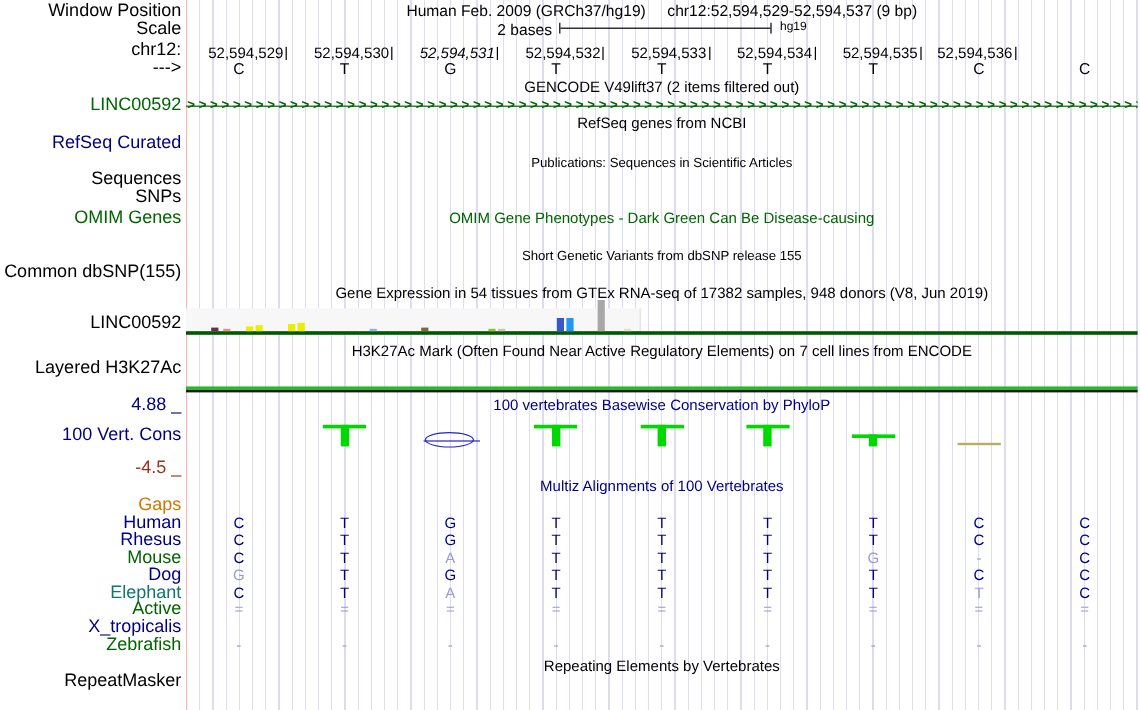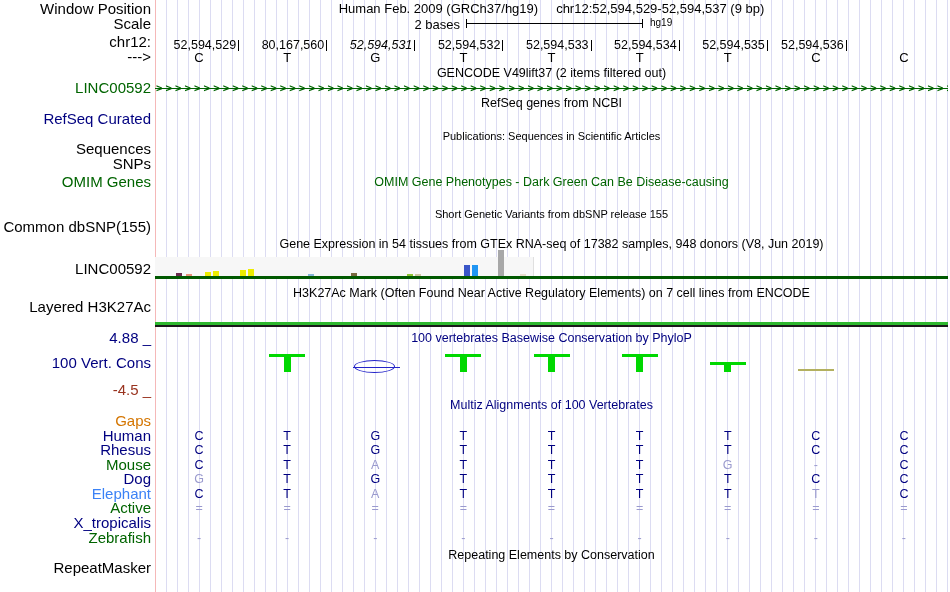--- a/index.html
+++ b/index.html
@@ -61,21 +61,21 @@
 </div>
 
 <div class="lbl" style="top:17px">Scale</div>
 <div style="position:absolute;left:155px;top:17px;width:305px;text-align:right;font-size:13px;z-index:3">2 bases</div>
 <div id="scale-bracket"></div>
 <div style="position:absolute;left:650px;top:17px;font-size:10px;z-index:3">hg19</div>
 
 <div class="lbl" style="top:35px">chr12:</div>
 <div id="coords-row">
     <span class="col-cell" style="position: absolute; z-index: 3; left: 155px; top: 35px; width: 84.1111px; text-align: right;"><span class="coord-num">52,594,529</span><span class="coord-tick"></span></span>
-    <span class="col-cell" style="position: absolute; z-index: 3; left: 243.111px; top: 35px; width: 84.1111px; text-align: right;"><span class="coord-num">80,167,560</span><span class="coord-tick"></span></span>
+    <span class="col-cell" style="position: absolute; z-index: 3; left: 243.111px; top: 35px; width: 84.1111px; text-align: right;"><span class="coord-num">52,594,530</span><span class="coord-tick"></span></span>
     <span class="col-cell" style="position: absolute; z-index: 3; left: 331.222px; top: 35px; width: 84.1111px; text-align: right; font-style: italic;"><span class="coord-num">52,594,531</span><span class="coord-tick"></span></span>
     <span class="col-cell" style="position: absolute; z-index: 3; left: 419.333px; top: 35px; width: 84.1111px; text-align: right;"><span class="coord-num">52,594,532</span><span class="coord-tick"></span></span>
     <span class="col-cell" style="position: absolute; z-index: 3; left: 507.444px; top: 35px; width: 84.1111px; text-align: right;"><span class="coord-num">52,594,533</span><span class="coord-tick"></span></span>
     <span class="col-cell" style="position: absolute; z-index: 3; left: 595.556px; top: 35px; width: 84.1111px; text-align: right;"><span class="coord-num">52,594,534</span><span class="coord-tick"></span></span>
     <span class="col-cell" style="position: absolute; z-index: 3; left: 683.667px; top: 35px; width: 84.1111px; text-align: right;"><span class="coord-num">52,594,535</span><span class="coord-tick"></span></span>
     <span class="col-cell" style="position: absolute; z-index: 3; left: 771.778px; top: 35px; width: 84.1111px; text-align: center;"><span class="coord-num">52,594,536</span><span class="coord-tick"></span></span>
   </div>
 
 <div class="lbl" style="top:50px">---&gt;</div>
 <div id="bases-row">
@@ -190,21 +190,21 @@
     <span class="lbl" style="position: absolute; z-index: 3; left: 0px; top: 472px; width: 151px; text-align: right; color: rgb(0, 0, 128);">Dog</span>
     <span class="col-cell align-cell dim" style="position: absolute; z-index: 3; left: 155px; top: 472px; width: 88.1111px;">G</span>
     <span class="col-cell align-cell" style="position: absolute; z-index: 3; left: 243.111px; top: 472px; width: 88.1111px;">T</span>
     <span class="col-cell align-cell" style="position: absolute; z-index: 3; left: 331.222px; top: 472px; width: 88.1111px;">G</span>
     <span class="col-cell align-cell" style="position: absolute; z-index: 3; left: 419.333px; top: 472px; width: 88.1111px;">T</span>
     <span class="col-cell align-cell" style="position: absolute; z-index: 3; left: 507.444px; top: 472px; width: 88.1111px;">T</span>
     <span class="col-cell align-cell" style="position: absolute; z-index: 3; left: 595.556px; top: 472px; width: 88.1111px;">T</span>
     <span class="col-cell align-cell" style="position: absolute; z-index: 3; left: 683.667px; top: 472px; width: 88.1111px;">T</span>
     <span class="col-cell align-cell" style="position: absolute; z-index: 3; left: 771.778px; top: 472px; width: 88.1111px;">C</span>
     <span class="col-cell align-cell" style="position: absolute; z-index: 3; left: 859.889px; top: 472px; width: 88.1111px;">C</span>
-    <span class="lbl" style="position: absolute; z-index: 3; left: 0px; top: 487px; width: 151px; text-align: right; color: #3b82f6;">Elephant</span>
+    <span class="lbl" style="position: absolute; z-index: 3; left: 0px; top: 487px; width: 151px; text-align: right; color: #0f766e;">Elephant</span>
     <span class="col-cell align-cell" style="position: absolute; z-index: 3; left: 155px; top: 487px; width: 88.1111px;">C</span>
     <span class="col-cell align-cell" style="position: absolute; z-index: 3; left: 243.111px; top: 487px; width: 88.1111px;">T</span>
     <span class="col-cell align-cell dim" style="position: absolute; z-index: 3; left: 331.222px; top: 487px; width: 88.1111px;">A</span>
     <span class="col-cell align-cell" style="position: absolute; z-index: 3; left: 419.333px; top: 487px; width: 88.1111px;">T</span>
     <span class="col-cell align-cell" style="position: absolute; z-index: 3; left: 507.444px; top: 487px; width: 88.1111px;">T</span>
     <span class="col-cell align-cell" style="position: absolute; z-index: 3; left: 595.556px; top: 487px; width: 88.1111px;">T</span>
     <span class="col-cell align-cell" style="position: absolute; z-index: 3; left: 683.667px; top: 487px; width: 88.1111px;">T</span>
     <span class="col-cell align-cell dim" style="position: absolute; z-index: 3; left: 771.778px; top: 487px; width: 88.1111px;">T</span>
     <span class="col-cell align-cell" style="position: absolute; z-index: 3; left: 859.889px; top: 487px; width: 88.1111px;">C</span>
     <span class="lbl" style="position: absolute; z-index: 3; left: 0px; top: 501px; width: 151px; text-align: right; color: rgb(0, 100, 0);">Active</span>
@@ -223,14 +223,14 @@
     <span class="col-cell align-cell dim" style="position: absolute; z-index: 3; left: 243.111px; top: 531px; width: 88.1111px;">-</span>
     <span class="col-cell align-cell dim" style="position: absolute; z-index: 3; left: 331.222px; top: 531px; width: 88.1111px;">-</span>
     <span class="col-cell align-cell dim" style="position: absolute; z-index: 3; left: 419.333px; top: 531px; width: 88.1111px;">-</span>
     <span class="col-cell align-cell dim" style="position: absolute; z-index: 3; left: 507.444px; top: 531px; width: 88.1111px;">-</span>
     <span class="col-cell align-cell dim" style="position: absolute; z-index: 3; left: 595.556px; top: 531px; width: 88.1111px;">-</span>
     <span class="col-cell align-cell dim" style="position: absolute; z-index: 3; left: 683.667px; top: 531px; width: 88.1111px;">-</span>
     <span class="col-cell align-cell dim" style="position: absolute; z-index: 3; left: 771.778px; top: 531px; width: 88.1111px;">-</span>
     <span class="col-cell align-cell dim" style="position: absolute; z-index: 3; left: 859.889px; top: 531px; width: 88.1111px;">-</span>
   </div>
 
-<div class="ctr" style="top:548px">Repeating Elements by Conservation</div>
+<div class="ctr" style="top:548px">Repeating Elements by Vertebrates</div>
 <div class="lbl" style="top:561px">RepeatMasker</div>
 
 </body></html>

